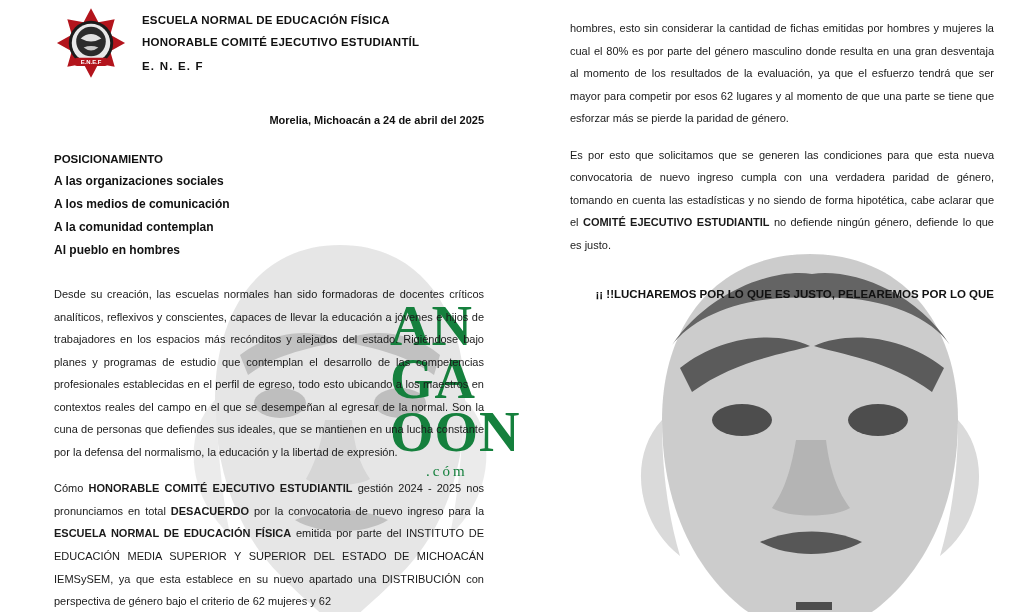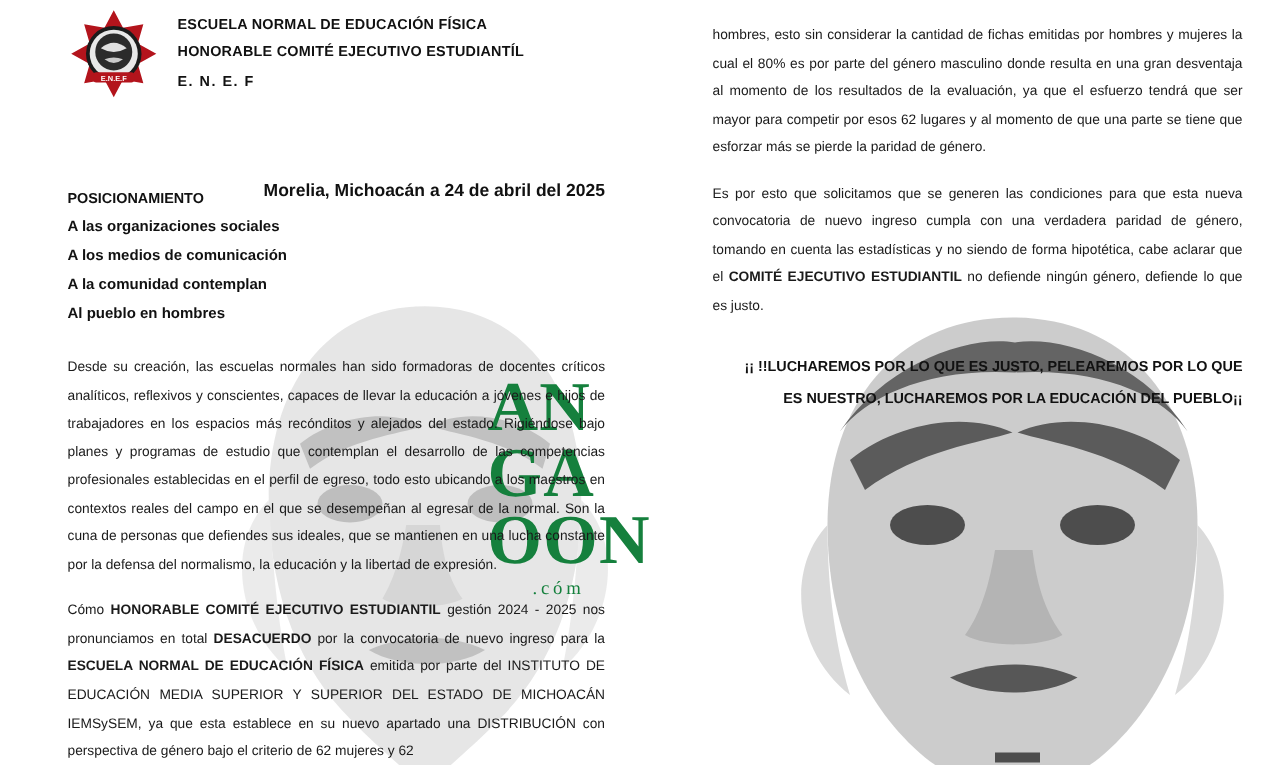--- a/index.html
+++ b/index.html
@@ -99,25 +99,24 @@
     margin-top: 6px;
     margin-right: 70px;
   }
 
   .place-date {
     position: absolute;
     left: 54px;
     top: 114px;
     width: 430px;
     text-align: right;
-    font-size: 14px;
-    font-weight: bold;
-    color: #111;
-    z-index: 3;
-    margin-top: 30px;
+    font-size: 11px;
+    font-weight: bold;
+    color: #111;
+    z-index: 3;
   }
 
   .posicion {
     position: absolute;
     left: 54px;
     top: 153px;
     z-index: 3;
   }
   .posicion .title {
     font-size: 11.5px;
@@ -240,17 +239,16 @@
   <div class="left-body">
     <p class="body first">Desde su creación, las escuelas normales han sido formadoras de docentes críticos analíticos, reflexivos y conscientes, capaces de llevar la educación a jóvenes e hijos de trabajadores en los espacios más recónditos y alejados del estado. Rigiéndose bajo planes y programas de estudio que contemplan el desarrollo de las competencias profesionales establecidas en el perfil de egreso, todo esto ubicando a los maestros en contextos reales del campo en el que se desempeñan al egresar de la normal. Son la cuna de personas que defiendes sus ideales, que se mantienen en una lucha constante por la defensa del normalismo, la educación y la libertad de expresión.</p>
     <p class="body"><span>Cómo </span><span class="b">HONORABLE COMITÉ EJECUTIVO ESTUDIANTIL</span><span> gestión 2024 - 2025 nos pronunciamos en total </span><span class="b">DESACUERDO</span><span> por la convocatoria de nuevo ingreso para la </span><span class="b">ESCUELA NORMAL DE EDUCACIÓN FÍSICA</span><span> emitida por parte del INSTITUTO DE EDUCACIÓN MEDIA SUPERIOR Y SUPERIOR DEL ESTADO DE MICHOACÁN IEMSySEM, ya que esta establece en su nuevo apartado una DISTRIBUCIÓN con perspectiva de género bajo el criterio de 62 mujeres y 62</span></p>
   </div>
 
   <div class="right-body">
     <p class="body">hombres, esto sin considerar la cantidad de fichas emitidas por hombres y mujeres la cual el 80% es por parte del género masculino donde resulta en una gran desventaja al momento de los resultados de la evaluación, ya que el esfuerzo tendrá que ser mayor para competir por esos 62 lugares y al momento de que una parte se tiene que esforzar más se pierde la paridad de género.</p>
     <p class="body"><span>Es por esto que solicitamos que se generen las condiciones para que esta nueva convocatoria de nuevo ingreso cumpla con una verdadera paridad de género, tomando en cuenta las estadísticas y no siendo de forma hipotética, cabe aclarar que el </span><span class="b">COMITÉ EJECUTIVO ESTUDIANTIL</span><span> no defiende ningún género, defiende lo que es justo.</span></p>
     <div class="slogan">
       <div>¡¡ !!LUCHAREMOS POR LO QUE ES JUSTO, PELEAREMOS POR LO QUE</div>
-      <div>ES NUESTRO, LUCHAREMOS POR LA EDUCACIÓN DEL PUEBLO¡¡</div>
     </div>
   </div>
 
 </div>
 
 </body></html>

